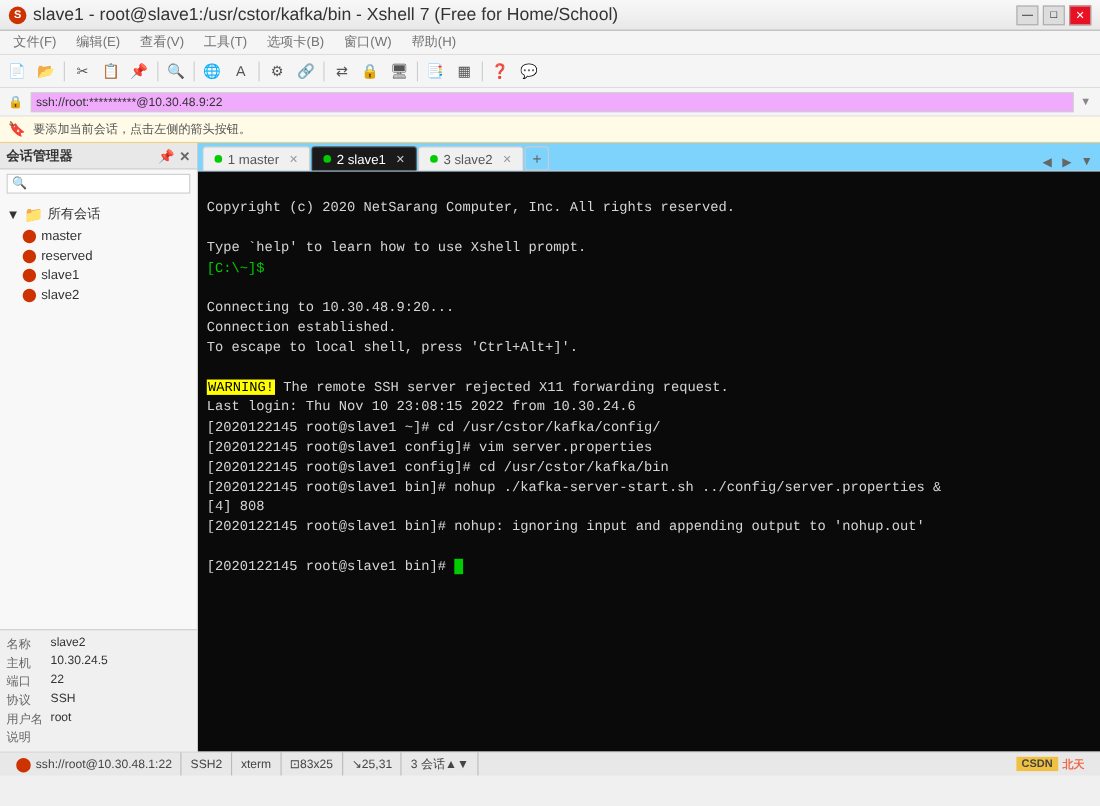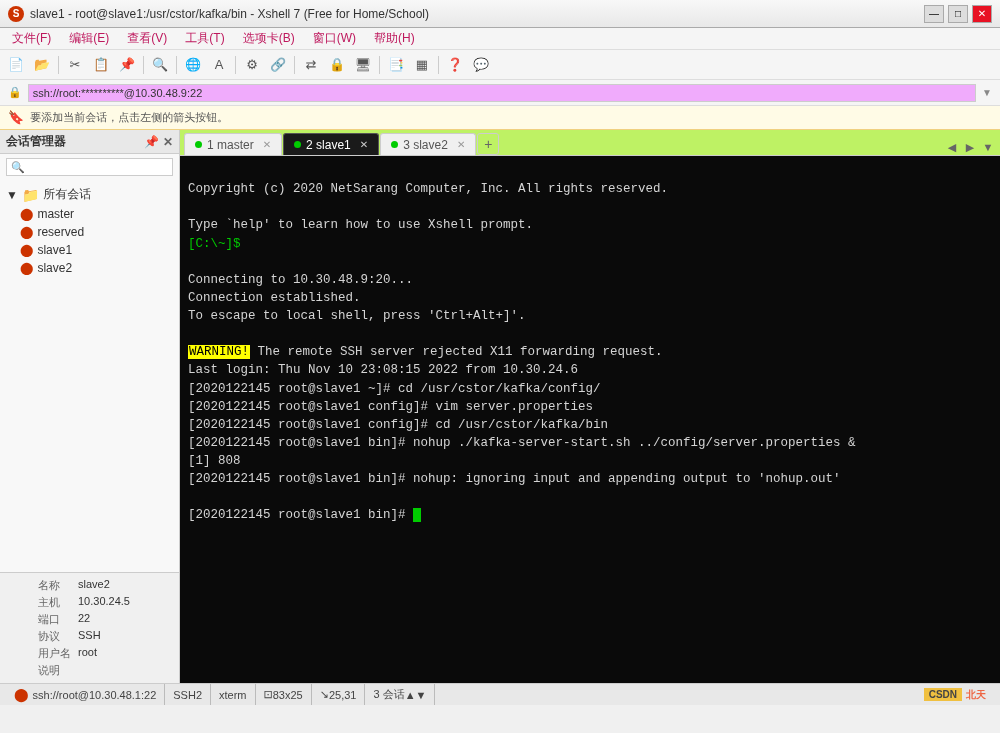--- a/index.html
+++ b/index.html
@@ -10,35 +10,35 @@
       background: linear-gradient(to bottom, #f8f8f8, #e8e8e8);
       border-bottom: 1px solid #aaa;
       height: 28px;
       display: flex;
       align-items: center;
       padding: 0 8px;
       justify-content: space-between;
     }
     .title-bar-left { display: flex; align-items: center; gap: 6px; }
     .title-icon { width: 16px; height: 16px; background: #cc3300; border-radius: 50%; display: flex; align-items: center; justify-content: center; color: white; font-size: 10px; font-weight: bold; }
-    .title-text { font-size: 12px; color: #333; }
+    .title-text { font-size: 16px; color: #333; }
     .title-bar-controls { display: flex; gap: 4px; }
     .title-btn { width: 20px; height: 18px; background: #ddd; border: 1px solid #aaa; display: flex; align-items: center; justify-content: center; font-size: 10px; cursor: pointer; }
 
     
     .menu-bar {
       background: #f5f5f5;
       border-bottom: 1px solid #ddd;
       height: 22px;
       display: flex;
       align-items: center;
       padding: 0 4px;
       gap: 2px;
     }
-    .menu-item { padding: 2px 8px; font-size: 12px; color: #be185d; cursor: pointer; }
+    .menu-item { padding: 2px 8px; font-size: 12px; color: #737373; cursor: pointer; }
 
     
     .toolbar {
       background: #f5f5f5;
       border-bottom: 1px solid #ddd;
       height: 30px;
       display: flex;
       align-items: center;
       padding: 0 4px;
       gap: 2px;
@@ -145,28 +145,27 @@
     .properties-panel {
       border-top: 1px solid #ccc;
       background: #f0f0f0;
       padding: 4px 0;
     }
     .prop-row {
       display: flex;
       font-size: 11px;
       padding: 1px 6px;
       gap: 4px;
-      margin-left: 32px;
     }
     .prop-label { color: #666; min-width: 36px; }
     .prop-value { color: #333; font-weight: 500; }
 
     
     .tab-bar {
-      background: #bef264;
+      background: #7dd3fc;
       border-bottom: 1px solid #ccc;
       height: 26px;
       display: flex;
       align-items: flex-end;
       padding: 0 4px;
       gap: 1px;
     }
     .tab {
       height: 22px;
       padding: 0 10px;
@@ -414,21 +413,21 @@
 <span>Connecting to 10.30.48.9:20...</span>
 <span>Connection established.</span>
 <span>To escape to local shell, press 'Ctrl+Alt+]'.</span>
 
 <span class="term-warning">WARNING!</span><span> The remote SSH server rejected X11 forwarding request.</span>
 <span>Last login: Thu Nov 10 23:08:15 2022 from 10.30.24.6</span>
 <span>[2020122145 root@slave1 ~]# cd /usr/cstor/kafka/config/</span>
 <span>[2020122145 root@slave1 config]# vim server.properties</span>
 <span>[2020122145 root@slave1 config]# cd /usr/cstor/kafka/bin</span>
 <span>[2020122145 root@slave1 bin]# nohup ./kafka-server-start.sh ../config/server.properties &amp;</span>
-<span>[1] 808</span>
+<span>[4] 808</span>
 <span>[2020122145 root@slave1 bin]# nohup: ignoring input and appending output to 'nohup.out'</span>
 
 <span>[2020122145 root@slave1 bin]#</span> <span class="cursor"></span>
     </div>
 
   </div>
 </div>
 
 <div class="status-bar">
   <div class="status-item">

